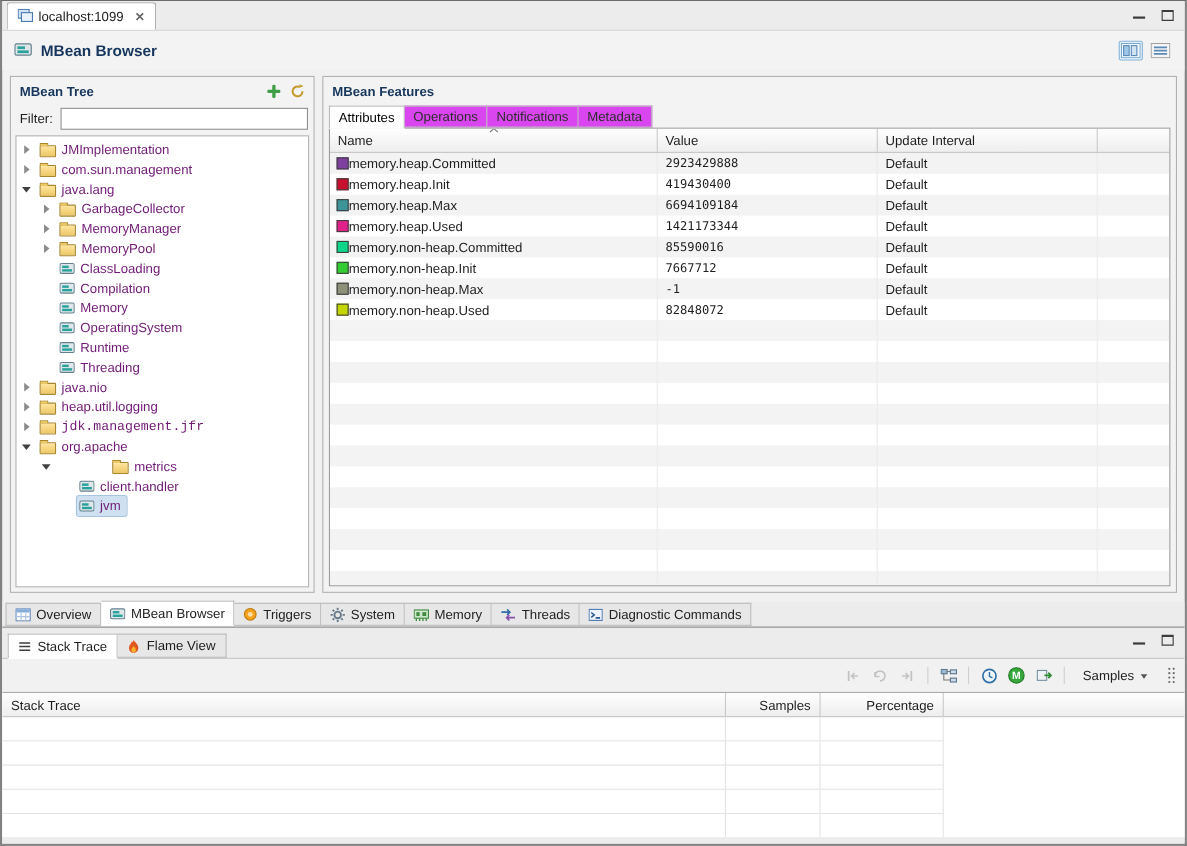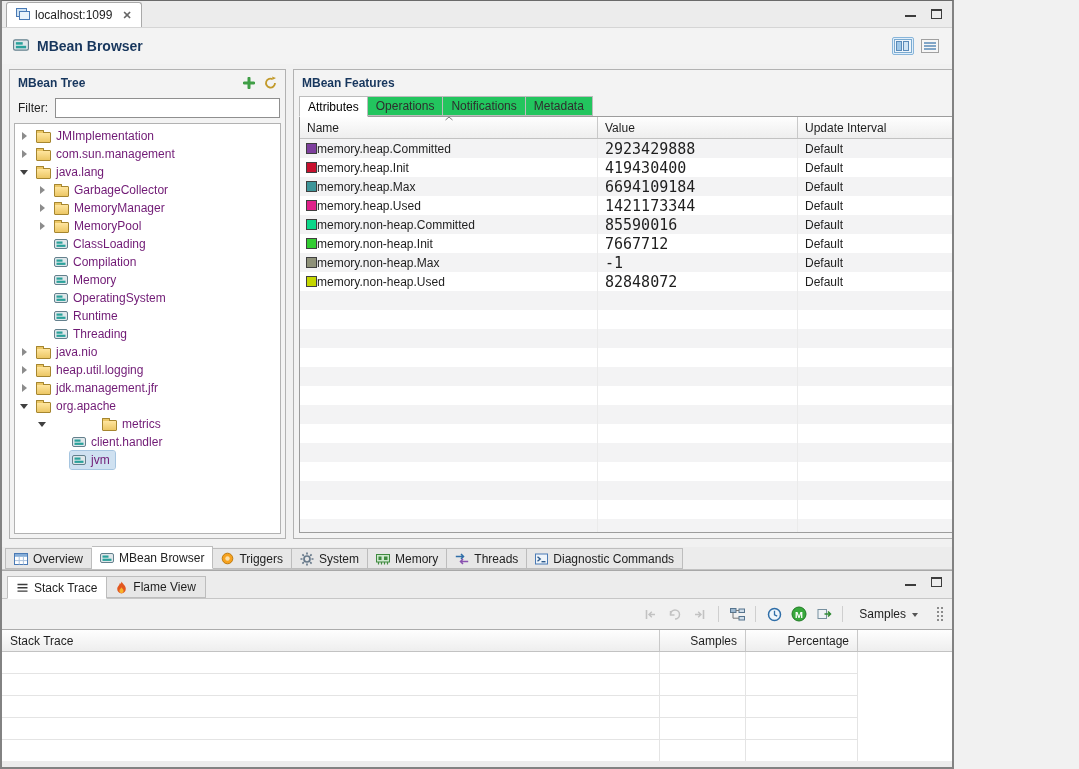--- a/index.html
+++ b/index.html
@@ -1,18 +1,18 @@
 <!DOCTYPE html>
 <html><head>
 <meta charset="utf-8">
 <style>
   *{box-sizing:border-box;margin:0;padding:0}
   html,body{width:1079px;height:769px}
   body{font-family:"Liberation Sans",sans-serif;font-size:12px;color:#1e1e1e;background:#f1f1f1;overflow:hidden}
-  .app{width:954px;height:769px;display:flex;flex-direction:column;border:2px solid #828282;border-top:1px solid #6a6a6a;background:#f1f1f1;overflow:hidden}
+  .app{width:1079px;height:769px;display:flex;flex-direction:column;border:2px solid #828282;border-top:1px solid #6a6a6a;background:#f1f1f1;overflow:hidden}
 
   
   .editor-tabbar{height:27px;flex:none;display:flex;align-items:flex-end;background:#ececec;border-bottom:1px solid #d5d5d5;position:relative}
   .editor-tab{display:flex;align-items:center;gap:5px;height:25px;margin-left:4px;padding:0 9px;background:#fff;border:1px solid #a9a9a9;border-bottom:none;border-radius:3px 3px 0 0;color:#222}
   .tab-close{color:#666;font-size:11px;font-weight:bold;margin-left:5px}
   .window-controls{position:absolute;right:10px;top:7px;display:flex;gap:15px;align-items:center}
   .min-icon{width:11px;height:11px;position:relative}
   .min-icon::after{content:"";position:absolute;left:0;bottom:2px;width:11px;height:2px;background:#3c3c3c}
   .max-icon{width:11px;height:10px;border:1px solid #3c3c3c;border-top-width:2px}
 
@@ -43,36 +43,36 @@
   .chev-down::before{content:"";position:absolute;left:1px;top:4px;border-top:5px solid #404040;border-left:4px solid transparent;border-right:4px solid transparent}
   .tree-sel{display:flex;align-items:center;gap:5px;height:18px;padding:0 5px 0 2px;border-radius:2px}
   .tree-sel.selected{background:#cfe1f1;outline:1px solid #a6c5e0}
   .folder-icon{width:15px;height:11px;flex:none;position:relative;background:linear-gradient(#ffe59e,#ecc765);border:1px solid #a6862f;border-radius:1px;margin-top:2px}
   .folder-icon::before{content:"";position:absolute;top:-3px;left:-1px;width:6px;height:2px;background:#ecc765;border:1px solid #a6862f;border-bottom:none;border-radius:1px 1px 0 0}
   .mbean-icon{width:14px;height:12px;flex:none;display:flex}
   .tree-label{color:#701a75}
 
   
   .ftabs{height:21px;flex:none;display:flex;align-items:flex-end;padding-left:5px;position:relative;z-index:2}
-  .ftab{height:20px;display:flex;align-items:center;padding:0 8px;color:#2e2e2e;background:#22c55e;border:1px solid #bcbcbc;border-left:none}
+  .ftab{height:20px;display:flex;align-items:center;padding:0 8px;color:#2e2e2e;background:#d946ef;border:1px solid #bcbcbc;border-left:none}
   .ftab:first-child{border-left:1px solid #bcbcbc}
   .ftab.active{background:#fff;height:21px;margin-bottom:-1px;border-bottom:1px solid #fff;color:#000}
   .table-box{flex:1;margin:0 5px 5px;border:1px solid #9c9c9c;background:#fff;display:flex;flex-direction:column;min-height:0;overflow:hidden}
   .attr-header{flex:none;height:22px;display:grid;grid-template-columns:298px 200px 200px 1fr;background:linear-gradient(#fefefe,#eeeeee);border-bottom:1px solid #c2c2c2}
   .hcell{display:flex;align-items:center;padding-left:7px;border-right:1px solid #c9c9c9;color:#1e1e1e;position:relative;overflow:hidden}
   .hcell.last{border-right:none}
   .sort-chevron{position:absolute;top:-1px;left:50%;transform:translateX(-50%);display:flex}
   .attr-rows{flex:1;overflow:hidden}
   .arow{height:19px;display:grid;grid-template-columns:298px 200px 200px 1fr}
   .arow:nth-child(odd){background:#f3f3f4}
   .acell{display:flex;align-items:center;border-right:1px solid #ebebeb;overflow:hidden;white-space:nowrap}
   .acell.last{border-right:none}
   .acell.name{padding-left:6px;gap:0}
   .swatch{width:11px;height:11px;flex:none;border:1px solid #3f3f3f}
-  .acell.value{font-family:"DejaVu Sans Mono",monospace;font-size:15px;padding-left:7px}
+  .acell.value{font-family:"DejaVu Sans Mono",monospace;font-size:11px;padding-left:7px}
   .acell.interval{padding-left:7px}
 
   
   .view-tabbar{height:23px;flex:none;display:flex;align-items:flex-end;background:#ececec;border-bottom:1px solid #c2c2c2;padding-left:3px}
   .vtab{height:21px;display:flex;align-items:center;gap:5px;padding:0 8px;border:1px solid #bdbdbd;border-left:none;background:#e7e7e7;color:#222;white-space:nowrap}
   .vtab:first-child{border-left:1px solid #bdbdbd}
   .vtab.active{background:#fff;height:23px;border-bottom:1px solid #fff}
   .vicon{display:flex;flex:none}
 
   
@@ -296,21 +296,21 @@
               <span class="tree-label">java.nio</span>
             </span>
           </div>
           <div class="tree-row" style="padding-left: 4px;">
             <span class="chev chev-right"></span>
             <span class="tree-sel">
               <span class="folder-icon"></span>
               <span class="tree-label">heap.util.logging</span>
             </span>
           </div>
-          <div class="tree-row" style="padding-left: 4px;">
+          <div class="tree-row" style="padding-left: 4px; font-family: Liberation Mono, monospace;">
             <span class="chev chev-right"></span>
             <span class="tree-sel">
               <span class="folder-icon"></span>
               <span class="tree-label">jdk.management.jfr</span>
             </span>
           </div>
           <div class="tree-row" style="padding-left: 4px;">
             <span class="chev chev-down"></span>
             <span class="tree-sel">
               <span class="folder-icon"></span>

